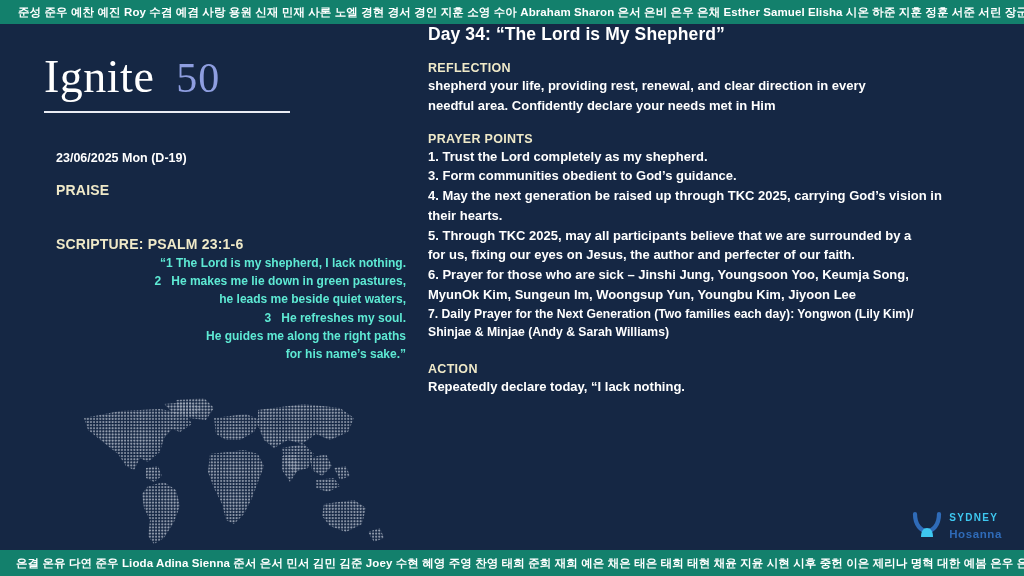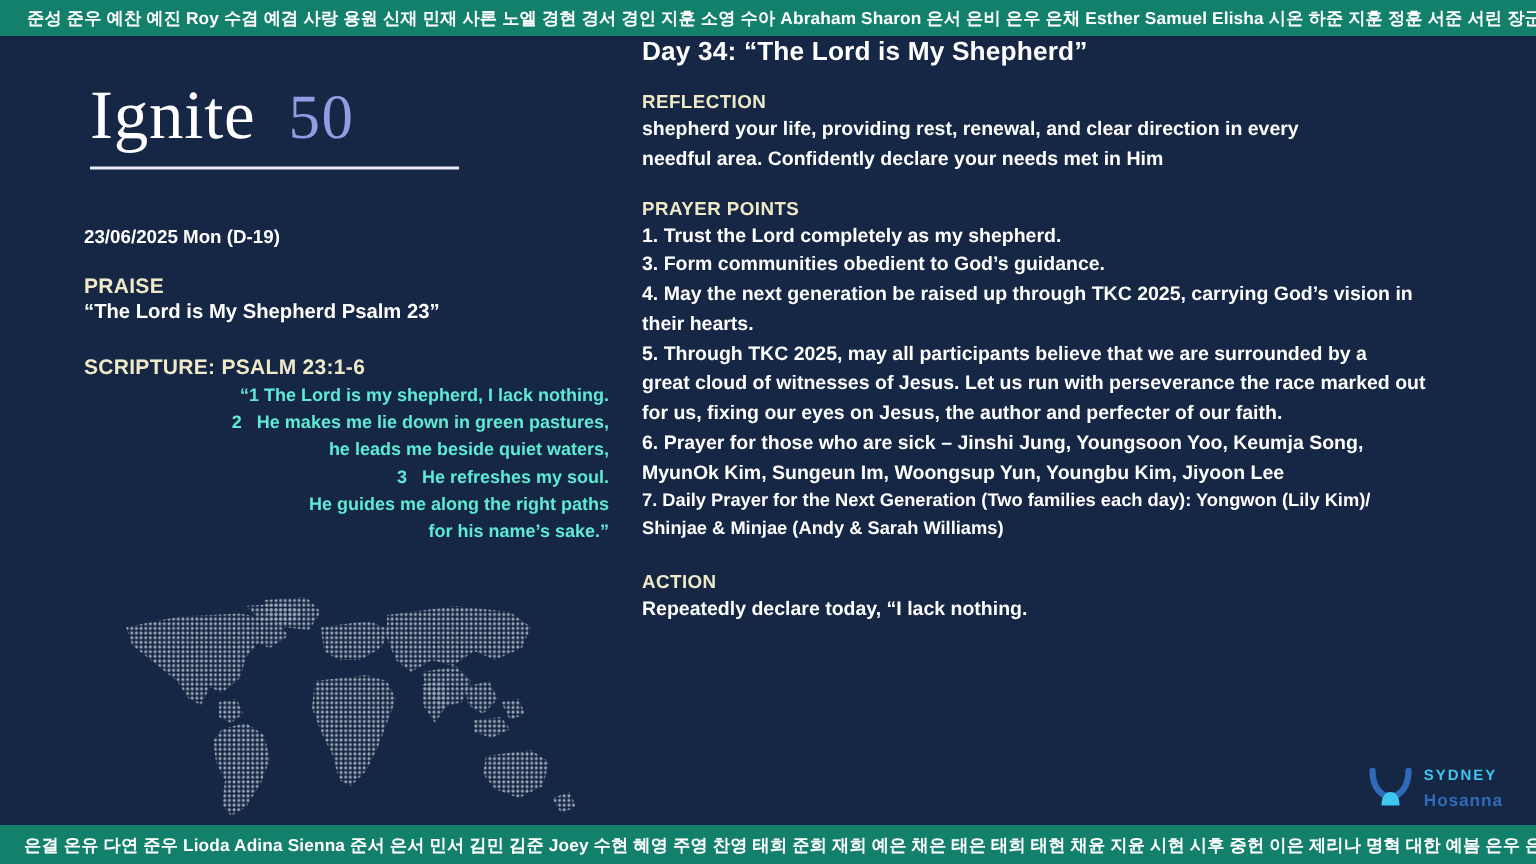--- a/index.html
+++ b/index.html
@@ -31,21 +31,21 @@
   .banner span { display:block; }
 
   
   .left-col {
     position:absolute;
     left:0; top:24px;
     width:410px; height:526px;
   }
   .brand-wrap {
     position:absolute;
-    left:60px; top:26px;
+    left:44px; top:26px;
     width:300px;
   }
   .brand-line {
     display:flex;
     align-items:baseline;
     font-family:"Liberation Serif", serif;
   }
   .brand-ignite {
     font-size:46px;
     color:#ffffff;
@@ -173,21 +173,20 @@
       <span class="brand-ignite">Ignite</span>
       <span class="brand-50">50</span>
     </div>
     <div class="brand-rule"></div>
   </div>
 
   <div class="date-text">23/06/2025 Mon (D-19)</div>
 
   <div class="praise-block">
     <div class="sec-head">PRAISE</div>
-    <div class="sec-line">“The Lord is My Shepherd Psalm 23”</div>
   </div>
 
   <div class="scripture-block">
     <div class="sec-head">SCRIPTURE: PSALM 23:1-6</div>
     <div class="scripture-body">
       <div>“1 The Lord is my shepherd, I lack nothing.</div>
       <div>2   He makes me lie down in green pastures,</div>
       <div>he leads me beside quiet waters,</div>
       <div>3   He refreshes my soul.</div>
       <div>He guides me along the right paths</div>
@@ -242,21 +241,20 @@
     <div class="ln">needful area. Confidently declare your needs met in Him</div>
   </div>
 
   <div class="block prayer-list">
     <div class="block-head">PRAYER POINTS</div>
     <div class="ln">1. Trust the Lord completely as my shepherd.</div>
     <div class="ln">3. Form communities obedient to God’s guidance.</div>
     <div class="ln">4. May the next generation be raised up through TKC 2025, carrying God’s vision in</div>
     <div class="ln">their hearts.</div>
     <div class="ln">5. Through TKC 2025, may all participants believe that we are surrounded by a</div>
-    <div class="ln">great cloud of witnesses of Jesus. Let us run with perseverance the race marked out</div>
     <div class="ln">for us, fixing our eyes on Jesus, the author and perfecter of our faith.</div>
     <div class="ln">6. Prayer for those who are sick – Jinshi Jung, Youngsoon Yoo, Keumja Song,</div>
     <div class="ln">MyunOk Kim, Sungeun Im, Woongsup Yun, Youngbu Kim, Jiyoon Lee</div>
     <div class="ln small">7. Daily Prayer for the Next Generation (Two families each day): Yongwon (Lily Kim)/</div>
     <div class="ln small">Shinjae &amp; Minjae (Andy &amp; Sarah Williams)</div>
   </div>
 
   <div class="block action-block">
     <div class="block-head">ACTION</div>
     <div class="ln">Repeatedly declare today, “I lack nothing.</div>

